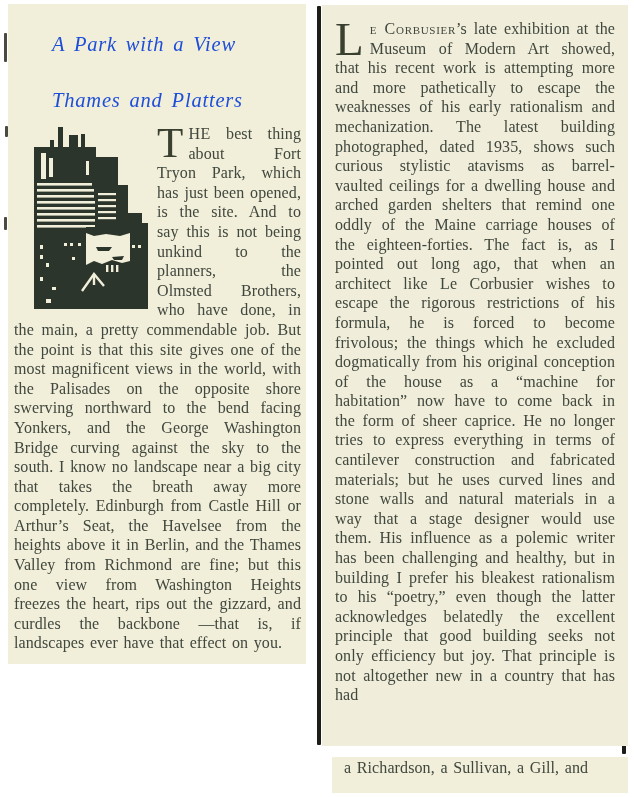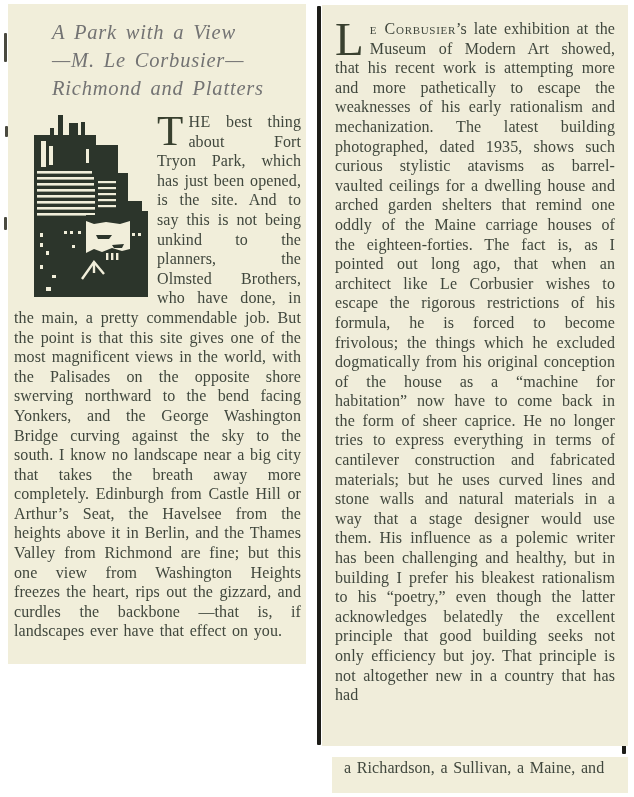--- a/index.html
+++ b/index.html
@@ -21,28 +21,28 @@
     left: 8px;
     top: 4px;
     width: 298px;
     height: 660px;
     background: #f1eeda;
     overflow: hidden;
     box-sizing: border-box;
     padding: 6px 5px 0 6px;
   }
   .headline {
-    margin: 8px 0 10px 38px;
+    margin: 20px 0 10px 38px;
     font-style: italic;
     font-weight: normal;
     font-size: 20.5px;
     line-height: 28px;
     letter-spacing: 0.8px;
     word-spacing: 3px;
-    color: #737373;
+    color: #1d4ed8;
   }
   .body-text {
     margin: 0;
     font-size: 16px;
     line-height: 19.6px;
     color: #40473d;
     text-align: justify;
     word-spacing: 1.5px;
     letter-spacing: 0.1px;
   }
@@ -120,22 +120,22 @@
 
 <div class="page">
 
   <div class="scan-mark mark-1"></div>
   <div class="scan-mark mark-2"></div>
   <div class="scan-mark mark-3"></div>
 
   <div class="left-col">
     <h2 class="headline">
       <span>A Park with a View</span><br>
-      <span>—M. Le Corbusier—</span><br>
-      <span>Richmond and Platters</span>
+      <br>
+      <span>Thames and Platters</span>
     </h2>
 
     <p class="body-text">
       
       <svg class="illustration" viewBox="0 0 120 182" xmlns="http://www.w3.org/2000/svg" aria-hidden="true">
         <g fill="#2c352b">
 
           <rect x="30" y="0" width="5" height="24"></rect>
           <rect x="41" y="8" width="9" height="18"></rect>
           <rect x="22" y="13" width="4" height="13"></rect>
@@ -213,17 +213,17 @@
   <div class="rule rule-right"></div>
 
   <div class="right-col">
     <p class="body-text">
       <span class="dropcap-right">L</span><span class="smallcaps">e Corbusier</span><span>’s</span><span> late exhibition at the Museum of Modern Art showed, that his recent work is attempting more and more pathetically to escape the weaknesses of his early rationalism and mechanization. The latest building photographed, dated 1935, shows such curious stylistic atavisms as barrel-vaulted ceilings for a dwelling house and arched garden shelters that remind one oddly of the Maine carriage houses of the eighteen-forties. The fact is, as I pointed out long ago, that when an architect like Le Corbusier wishes to escape the rigorous restrictions of his formula, he is forced to become frivolous; the things which he excluded dogmatically from his original conception of the house as a “machine for habitation” now have to come back in the form of sheer caprice. He no longer tries to express everything in terms of cantilever construction and fabricated materials; but he uses curved lines and stone walls and natural materials in a way that a stage designer would use them. His influence as a polemic writer has been challenging and healthy, but in building I prefer his bleakest rationalism to his “poetry,” even though the latter acknowledges belatedly the excellent principle that good building seeks not only efficiency but joy. That principle is not altogether new in a country that has had</span>
     </p>
   </div>
 
   <div class="footer-block">
     <p class="body-text">
-      <span>a Richardson, a Sullivan, a Maine, and</span><br>
+      <span>a Richardson, a Sullivan, a Gill, and</span><br>
     </p>
   </div>
 
 </div>
 
 </body></html>

